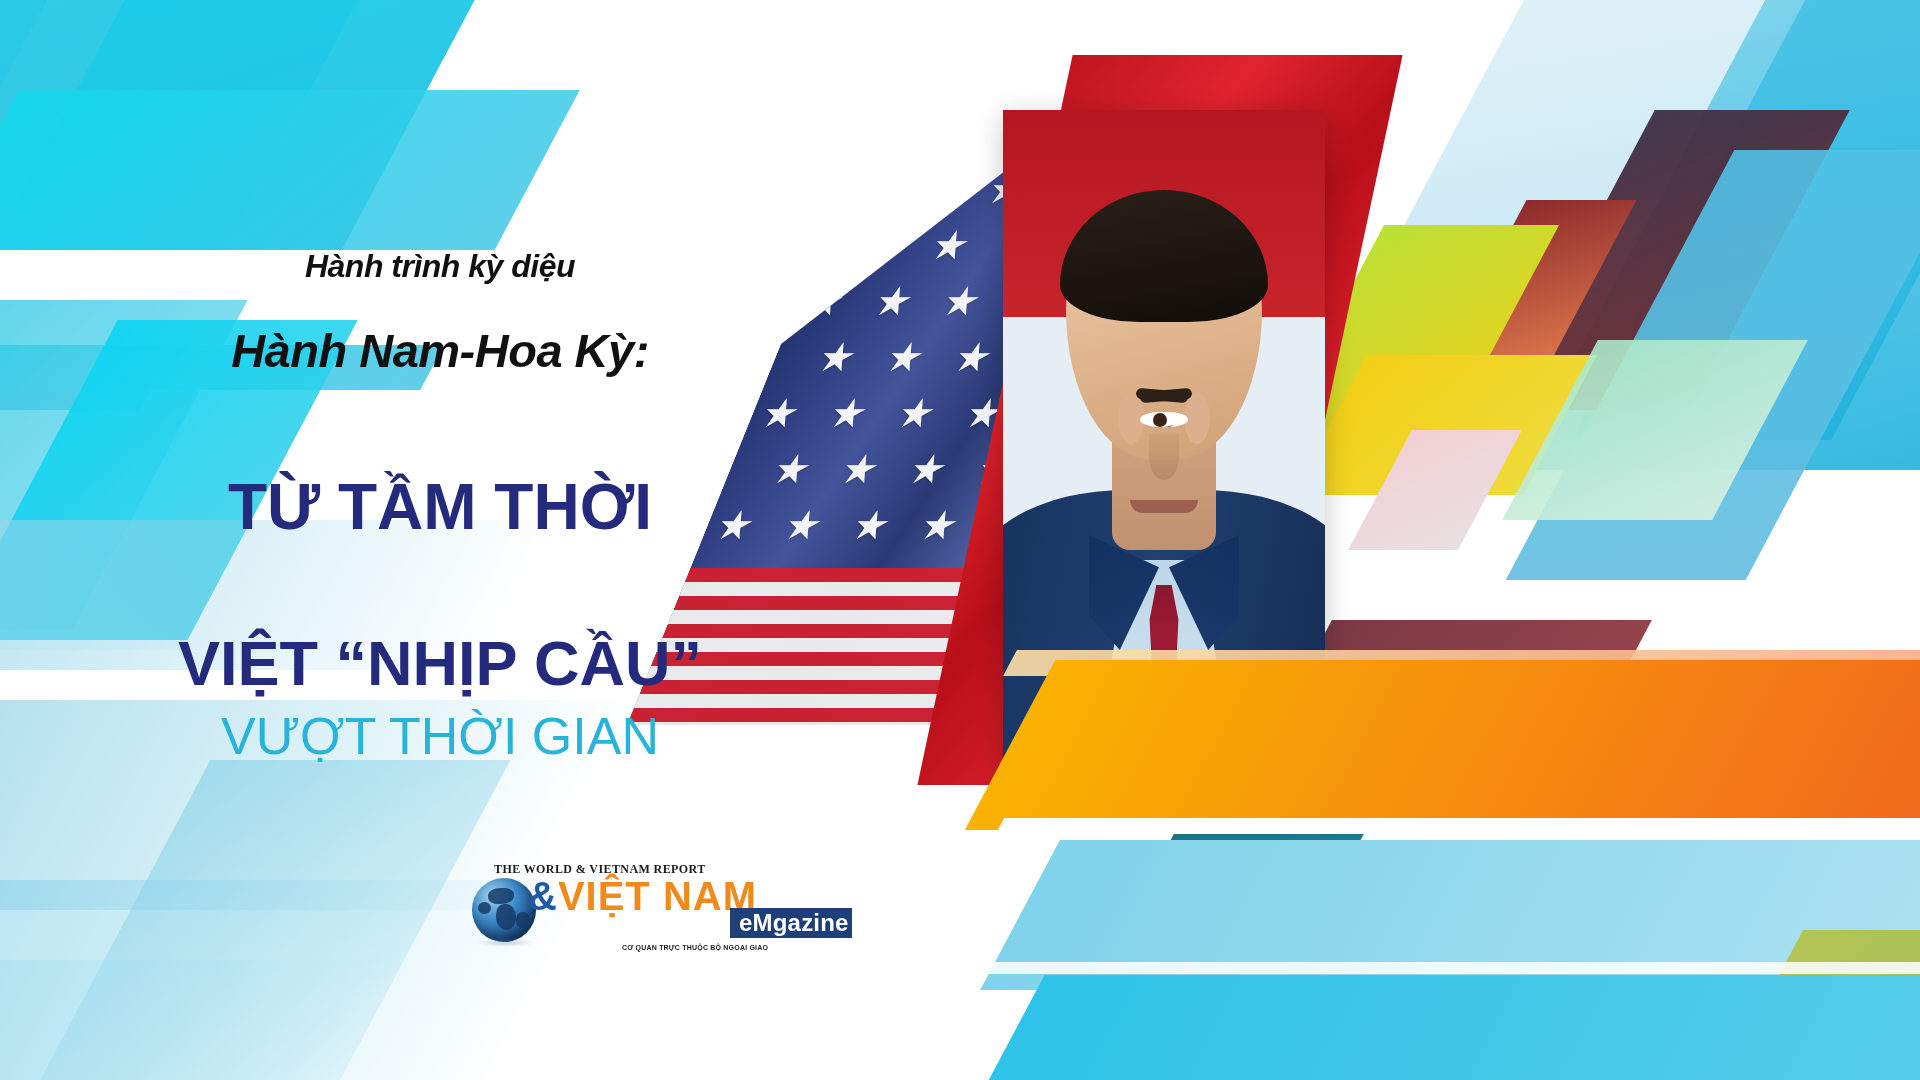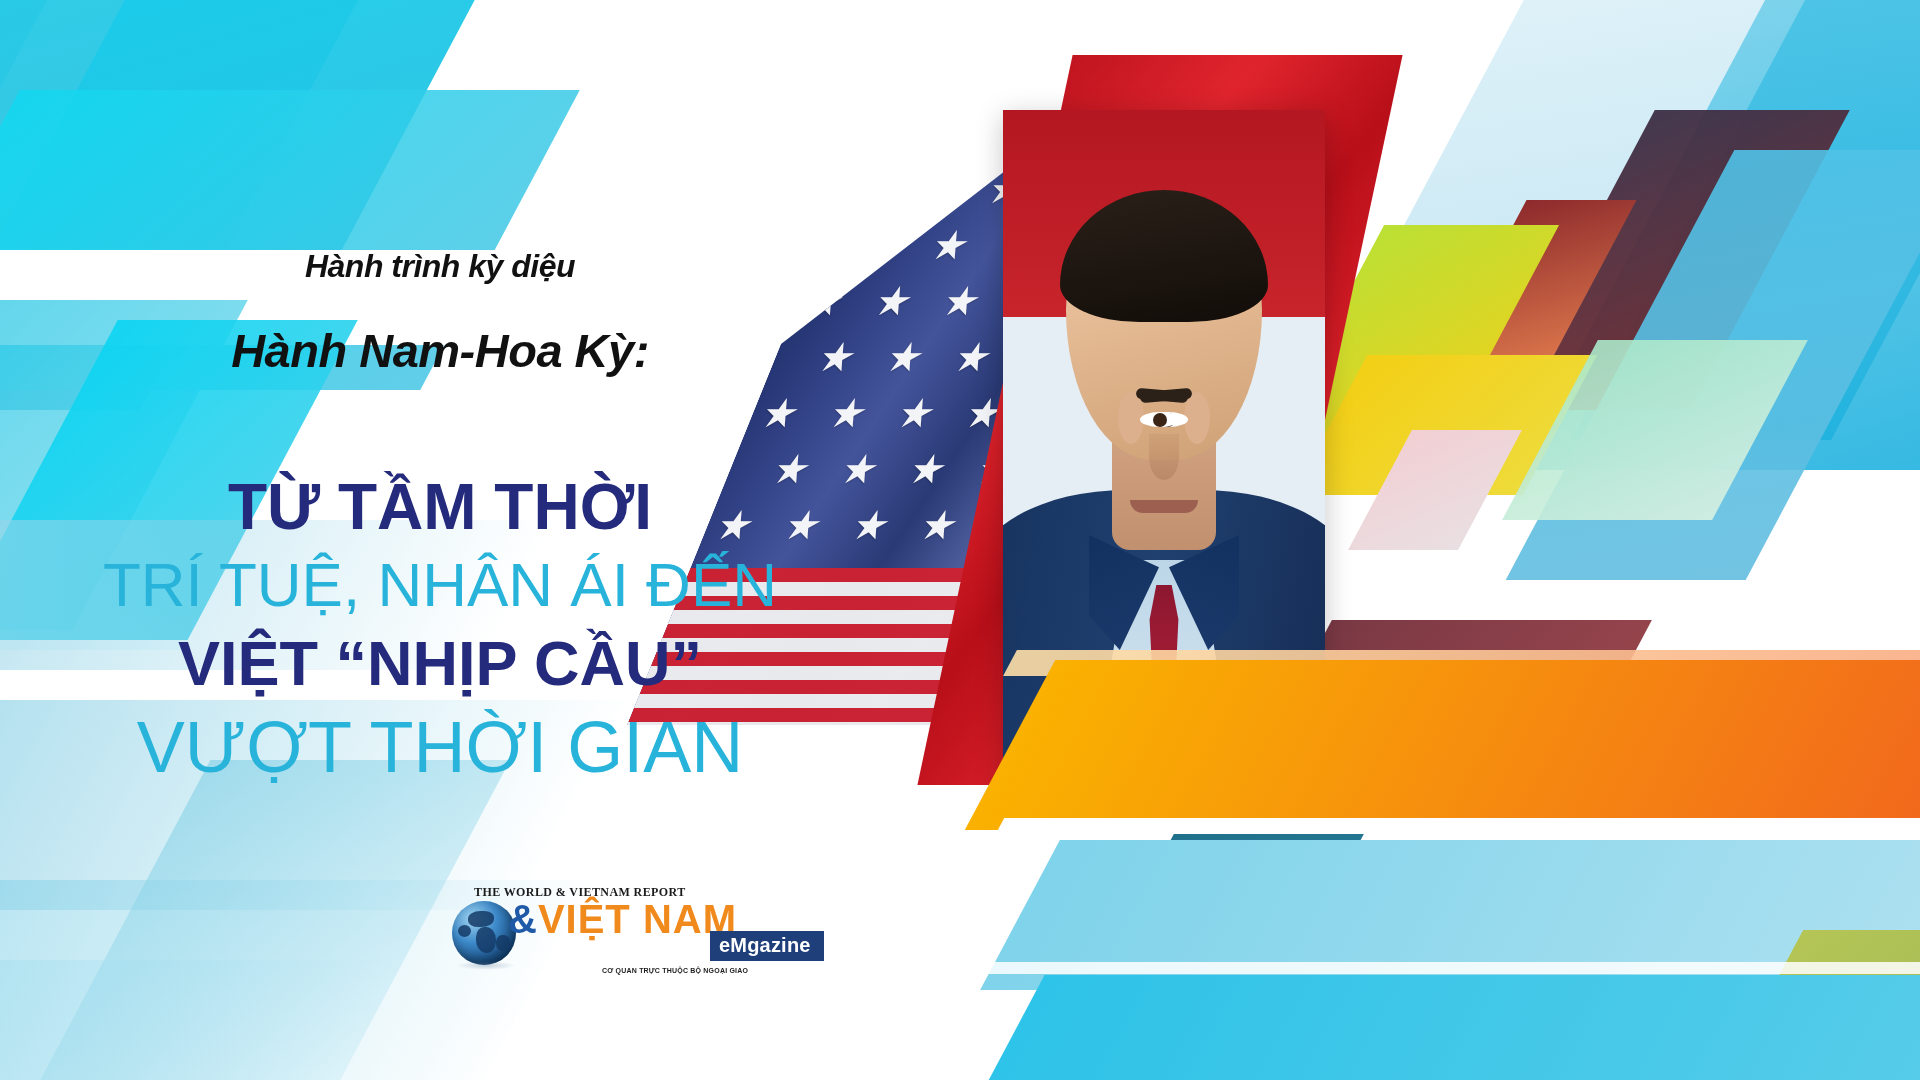--- a/index.html
+++ b/index.html
@@ -98,44 +98,44 @@
   .kicker{position:absolute;left:0;width:880px;text-align:center;
     font-family:"Liberation Sans",sans-serif;font-style:italic;font-weight:bold;
     color:#111;letter-spacing:-.5px;}
   .k1{top:248px;font-size:32px;}
   .k2{top:323px;font-size:47px;}
 
   .head-line{position:absolute;left:0;width:880px;text-align:center;font-weight:bold;white-space:nowrap;}
   .h1{top:470px;font-size:64px;color:#242a7c;letter-spacing:0px;}
   .h2{top:549px;font-size:62px;color:#27b3da;font-weight:normal;letter-spacing:0px;}
   .h3{top:627px;font-size:63px;color:#242a7c;letter-spacing:0px;}
-  .h4{top:706px;font-size:72px;color:#27b3da;font-weight:normal;letter-spacing:0px;}
-
-  
-  .logo{position:absolute;left:452px;top:862px;width:330px;height:96px;margin-top:23px;}
+  .h4{top:706px;font-size:52px;color:#27b3da;font-weight:normal;letter-spacing:0px;}
+
+  
+  .logo{position:absolute;left:472px;top:862px;width:330px;height:96px;}
   .logo-tag{position:absolute;left:22px;top:0;font-size:12px;font-weight:bold;
     letter-spacing:.4px;color:#1b1b1b;font-family:"Liberation Serif",serif;}
   .globe{position:absolute;left:0;top:16px;width:64px;height:64px;border-radius:50%;
     background:radial-gradient(circle at 32% 28%,#9fd4f0 0%,#3d89c9 38%,#14487f 78%,#0a2b53 100%);
     box-shadow:inset -4px -6px 12px rgba(0,0,0,.35);overflow:hidden;}
   .cont{position:absolute;background:#143a66;opacity:.85;}
   .c1{left:16px;top:10px;width:26px;height:16px;border-radius:48% 38% 50% 40%;}
   .c2{left:24px;top:26px;width:20px;height:26px;border-radius:40% 50% 46% 52%;}
   .c3{left:6px;top:24px;width:13px;height:12px;border-radius:50%;}
   .c4{left:44px;top:34px;width:14px;height:16px;border-radius:45%;}
   .globe-shadow{position:absolute;left:4px;top:76px;width:60px;height:9px;border-radius:50%;
     background:radial-gradient(ellipse,rgba(100,130,160,.35),rgba(255,255,255,0) 70%);}
 
   .logo-main{position:absolute;left:56px;top:12px;}
   .lg1{font-size:40px;font-weight:bold;color:#1f5aa8;letter-spacing:1px;line-height:40px;font-family:"Liberation Sans",sans-serif;}
   .lg2{font-size:40px;font-weight:bold;color:#f08a1c;letter-spacing:1px;line-height:40px;margin-top:2px;}
   .lg-amp{color:#1f5aa8;}
   .logo-sub{position:absolute;left:150px;top:82px;font-size:7px;font-weight:bold;color:#1c1c1c;letter-spacing:.2px;}
   .emag{position:absolute;left:258px;top:46px;background:#1f3f7a;color:#fff;
-    font-size:20px;font-weight:bold;padding:5px 13px 6px 9px;letter-spacing:.2px;line-height:19px;}
+    font-size:24px;font-weight:bold;padding:5px 3px 6px 9px;letter-spacing:.2px;line-height:19px;}
 </style>
 </head>
 <body>
 
 <div id="stage">
 
   <div class="bgshape cyan-f"></div>
   <div class="bgshape cyan-a"></div>
   <div class="bgshape cyan-b"></div>
   <div class="bgshape cyan-c"></div>
@@ -245,21 +245,20 @@
   <div class="bgshape r-white-sep"></div>
   <div class="bgshape r-cyan-band1"></div>
   <div class="bgshape r-olive"></div>
   <div class="bgshape r-white-sep2"></div>
   <div class="bgshape r-cyan-band2"></div>
 
   <div class="textcol">
     <div class="kicker k1">Hành trình kỳ diệu</div>
     <div class="kicker k2">Hành Nam-Hoa Kỳ:</div>
     <div class="head-line h1">TỪ TẦM THỜI</div>
-    <div class="head-line h2">TRÍ TUỆ, NHÂN ÁI ĐẾN</div>
     <div class="head-line h3">VIỆT “NHỊP CẦU”</div>
     <div class="head-line h4">VƯỢT THỜI GIAN</div>
   </div>
 
   <div class="logo">
     <div class="logo-tag">THE WORLD &amp; VIETNAM REPORT</div>
     <div class="globe">
       <span class="cont c1"></span>
         <span class="cont c2"></span>
       <span class="cont c3"></span>

